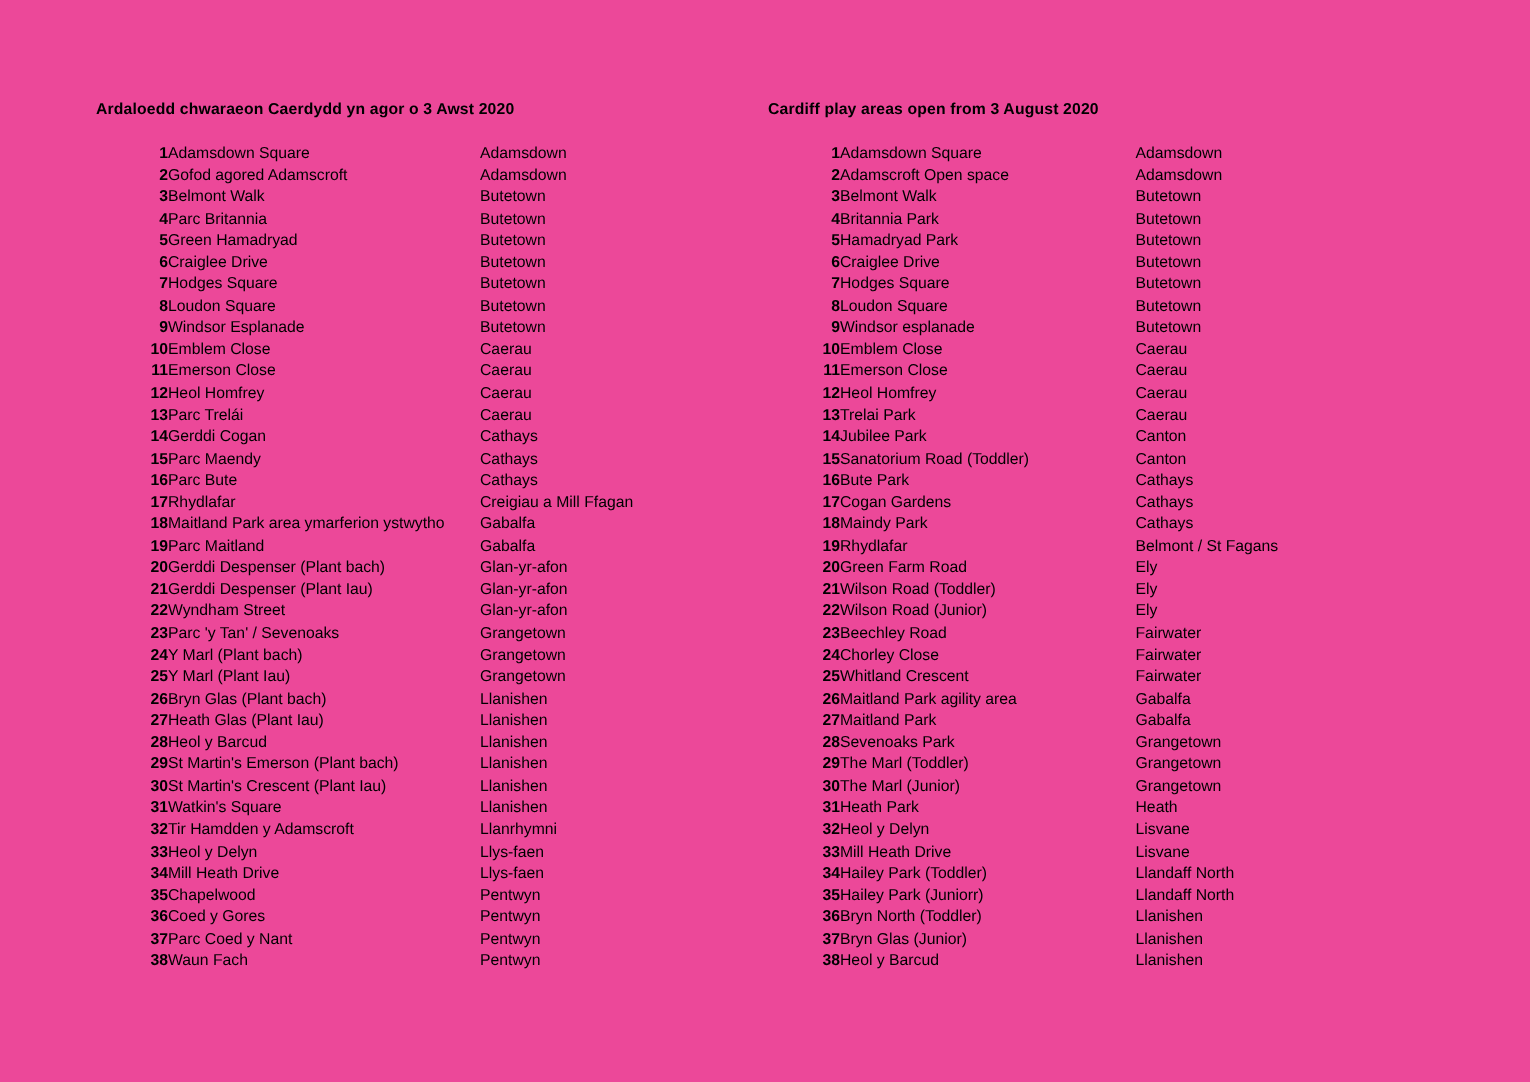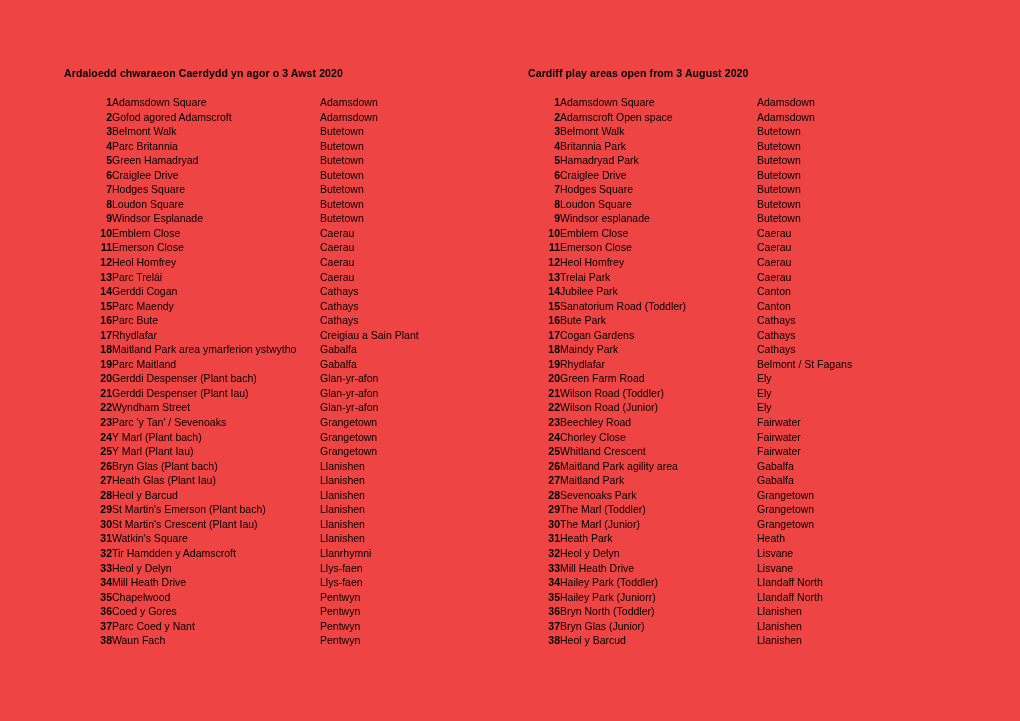--- a/index.html
+++ b/index.html
@@ -12,34 +12,34 @@
     width: 1020px;
     height: 721px;
     position: relative;
     font-family: "Liberation Sans", "DejaVu Sans", sans-serif;
     color: #000000;
     overflow: hidden;
   }
   .page {
     position: absolute;
     inset: 0;
-    background: #ef4444;
+    background: #ec4899;
   }
 
   
   .heading {
     position: absolute;
     font-size: 10.5px;
     font-weight: bold;
     letter-spacing: 0.01em;
     white-space: nowrap;
     line-height: 13px;
   }
   #heading-left  { left: 64px;  top: 67px; }
-  #heading-right { left: 528px; top: 67px; }
+  #heading-right { left: 512px; top: 67px; }
 
   
   .list-block {
     position: absolute;
     top: 95px;
   }
   #list-block-left  { left: 90px; }
   #list-block-right { left: 538px; }
 
   table.play-list {
@@ -160,21 +160,21 @@
             <td class="col-area">Cathays</td>
           </tr>
           <tr>
             <td class="col-num">16</td>
             <td class="col-name">Parc Bute</td>
             <td class="col-area">Cathays</td>
           </tr>
           <tr>
             <td class="col-num">17</td>
             <td class="col-name">Rhydlafar</td>
-            <td class="col-area">Creigiau a Sain Plant</td>
+            <td class="col-area">Creigiau a Mill Ffagan</td>
           </tr>
           <tr>
             <td class="col-num">18</td>
             <td class="col-name">Maitland Park area ymarferion ystwytho</td>
             <td class="col-area">Gabalfa</td>
           </tr>
           <tr>
             <td class="col-num">19</td>
             <td class="col-name">Parc Maitland</td>
             <td class="col-area">Gabalfa</td>

